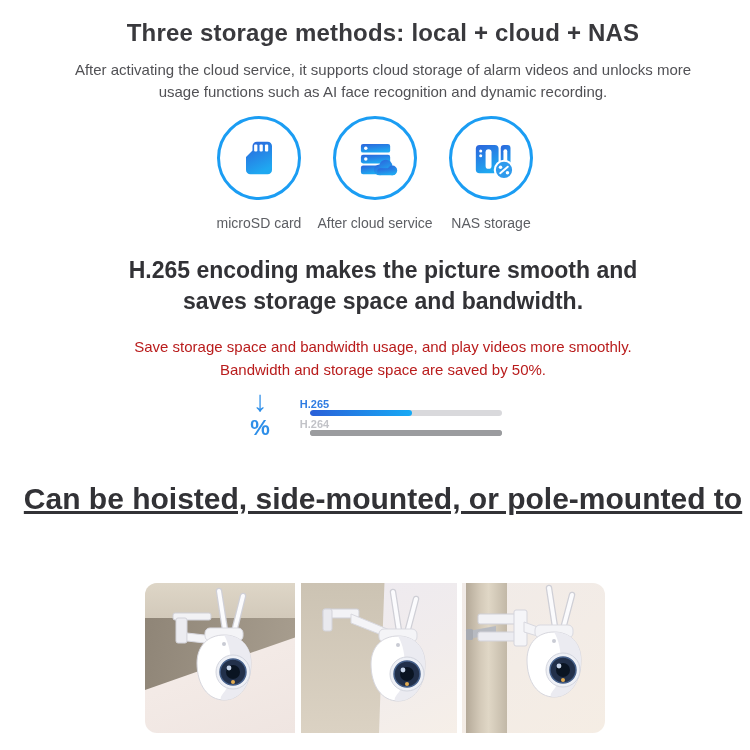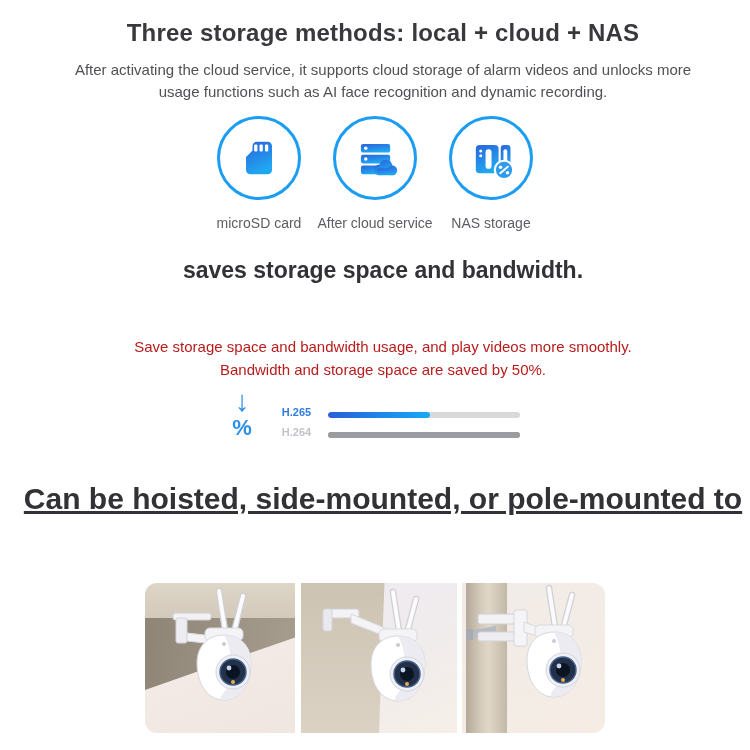--- a/index.html
+++ b/index.html
@@ -26,21 +26,21 @@
 
   .stat-row { position:absolute; top:386px; left:0; right:0; display:flex; justify-content:center; align-items:flex-start; }
   .stat-num { font-size:67px; line-height:64px; font-weight:bold; letter-spacing:-2px;
               background:linear-gradient(90deg,#2463d6,#2fa7f0);
               -webkit-background-clip:text; background-clip:text; color:transparent; }
   .stat-unit-col { display:flex; flex-direction:column; align-items:center; margin-left:2px; margin-top:2px; }
   .stat-arrow { font-size:29px; line-height:26px; font-weight:bold; color:#2e8fe9; }
   .stat-pct { font-size:22px; line-height:24px; font-weight:bold; color:#2e8fe9; margin-top:2px; }
 
   .bars-col { margin-left:30px; margin-top:12px; }
-  .bar-row { display:flex; align-items:flex-end; height:20px; }
+  .bar-row { display:flex; align-items:flex-start; height:20px;flex-direction:column; }
   .bar-row + .bar-row { margin-top:0; }
   .bar-label { width:36px; font-size:11px; font-weight:bold; }
   .bar-label.h265 { color:#2f7ce2; }
   .bar-label.h264 { color:#c2c3c8; }
   .bar-track { width:192px; height:6px; border-radius:3px; background:#d9d9dc; margin-left:10px; overflow:hidden; }
   .bar-track.full-gray { background:#9b9c9f; }
   .bar-fill { height:100%; border-radius:3px; background:linear-gradient(90deg,#2a5fd8,#17aaf5); }
   .bar-fill.gray { background:#9b9c9f; }
 
   
@@ -139,20 +139,21 @@
           <line x1="32.5" y1="38" x2="39.5" y2="32" stroke="#fff" stroke-width="1.8" stroke-linecap="round"></line>
           <circle cx="32.8" cy="32.5" r="1.6" fill="#fff"></circle>
           <circle cx="39.2" cy="37.7" r="1.6" fill="#fff"></circle>
         </svg>
       </div>
       <div class="method-label">NAS storage</div>
     </div>
   </div>
 
   <div class="centered s2-title">
+    <div>H.265 encoding makes the picture smooth and</div>
     <div>saves storage space and bandwidth.</div>
   </div>
   <div class="centered s2-desc">
     <div>Save storage space and bandwidth usage, and play videos more smoothly.</div>
     <div>Bandwidth and storage space are saved by 50%.</div>
   </div>
 
   <div class="stat-row">
     <div class="stat-unit-col">
       <div class="stat-arrow">↓</div>

